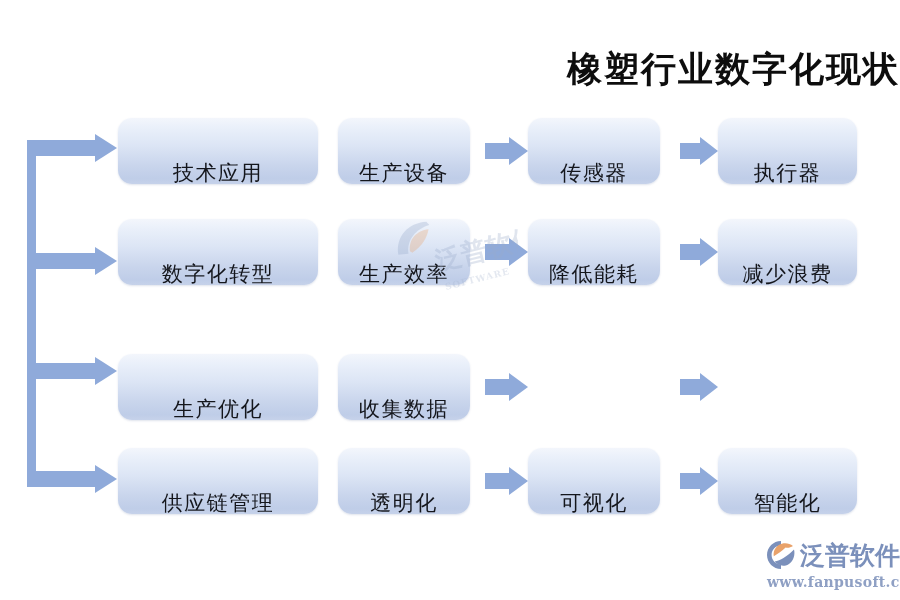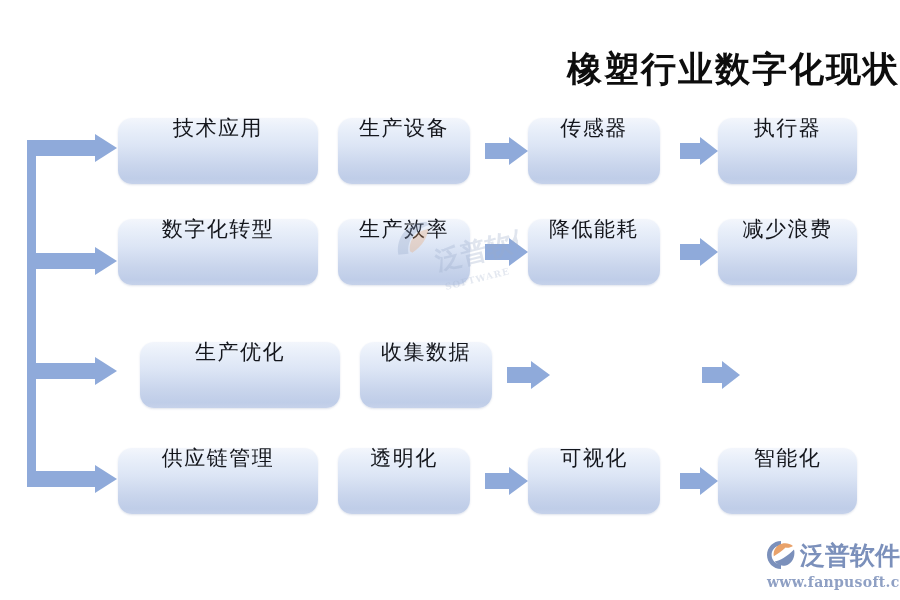--- a/index.html
+++ b/index.html
@@ -58,38 +58,38 @@
     height: 396px;
   }
   .row {
     position: absolute;
     left: 0;
     width: 746px;
     height: 66px;
   }
   .row-0 { top: 0px; }
   .row-1 { top: 101px; }
-  .row-2 { top: 224px; margin-left: 22px; }
+  .row-2 { top: 236px; }
   .row-3 { top: 330px; }
 
   .node {
     position: absolute;
     top: 0;
     height: 66px;
     border-radius: 14px;
     background: linear-gradient(to bottom,
         #f3f6fc 0%,
         #eaf0fa 14%,
         #dce5f5 42%,
         #c9d5ec 72%,
         #bfcde8 92%,
         #c6d2ea 100%);
     box-shadow: 0 1px 2px rgba(80,100,150,0.18);
     display: flex;
-    align-items: flex-start;
+    align-items: flex-end;
     justify-content: center;
     box-sizing: border-box;
   }
   .node-label {
     font-family: "DejaVu Serif", "Liberation Serif", serif;
     font-size: 21px;
     color: #14161c;
     letter-spacing: 1.5px;
     white-space: nowrap;
     line-height: 1;

